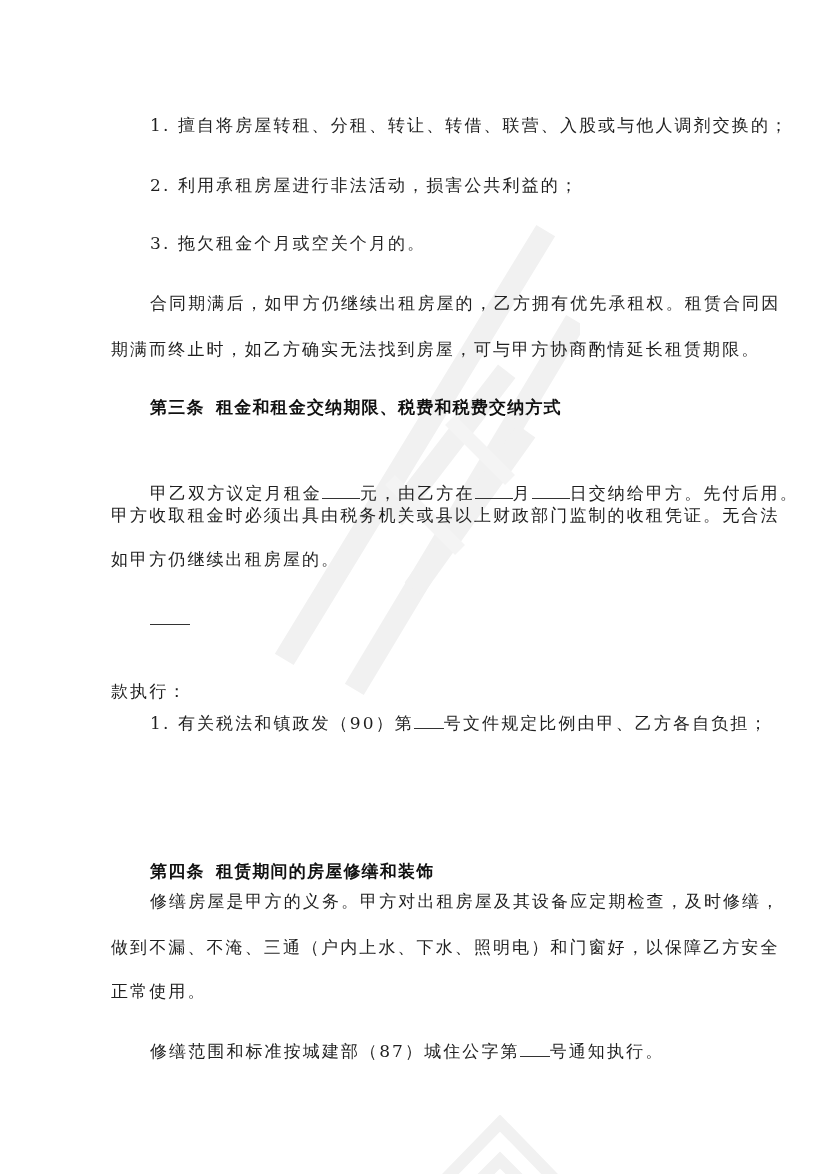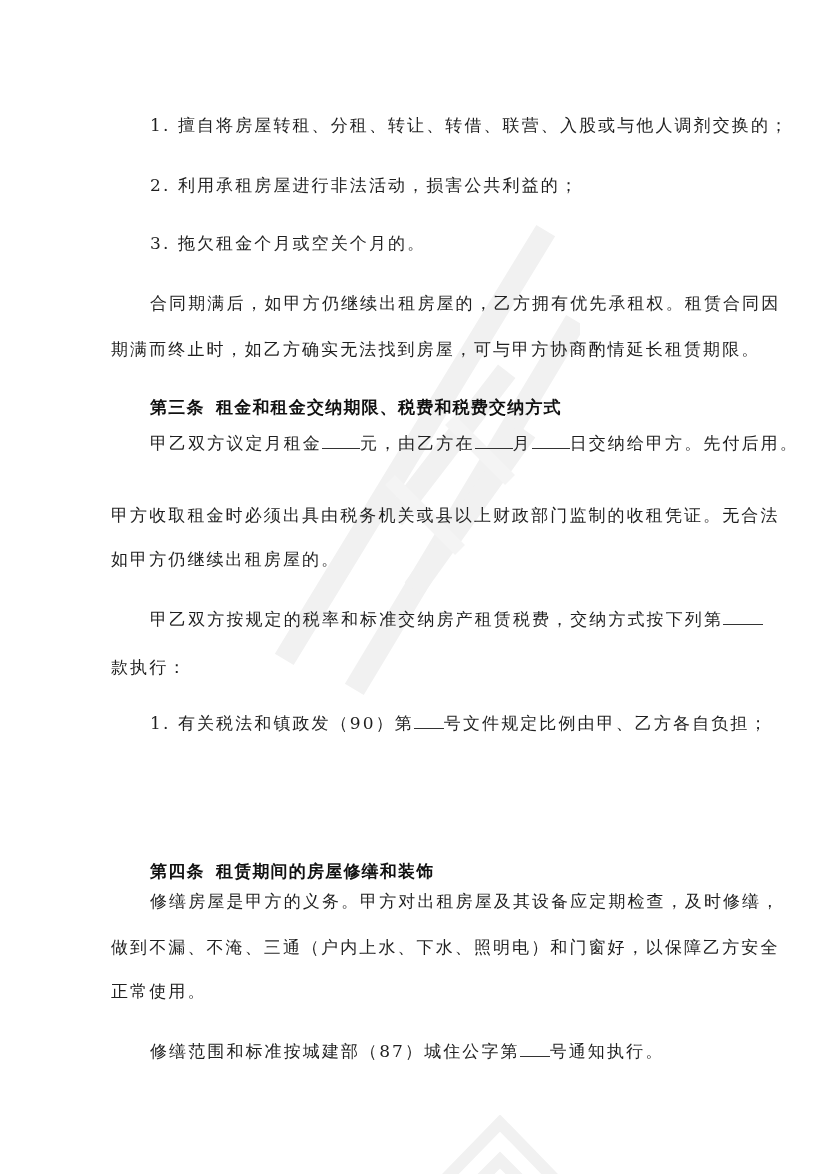--- a/index.html
+++ b/index.html
@@ -95,30 +95,30 @@
 
   <div class="line" style="top:114px">1. 擅自将房屋转租、分租、转让、转借、联营、入股或与他人调剂交换的；</div>
   <div class="line" style="top:174px">2. 利用承租房屋进行非法活动，损害公共利益的；</div>
   <div class="line" style="top:232px">3. 拖欠租金个月或空关个月的。</div>
 
   <div class="line" style="top:292px">合同期满后，如甲方仍继续出租房屋的，乙方拥有优先承租权。租赁合同因</div>
   <div class="line cont" style="top:338px">期满而终止时，如乙方确实无法找到房屋，可与甲方协商酌情延长租赁期限。</div>
 
   <div class="line heading" style="top:398px">第三条  租金和租金交纳期限、税费和税费交纳方式</div>
 
-  <div class="line" style="top:432px">
+  <div class="line" style="top:482px">
     <span>甲乙双方议定月租金</span><span class="blank b4"></span><span>元，由乙方在</span><span class="blank b4"></span><span>月</span><span class="blank b4"></span><span>日交纳给甲方。先付后用。</span>
   </div>
   <div class="line cont" style="top:504px">甲方收取租金时必须出具由税务机关或县以上财政部门监制的收租凭证。无合法</div>
   <div class="line cont" style="top:548px">如甲方仍继续出租房屋的。</div>
 
   <div class="line" style="top:608px">
-    <span>甲乙双方按规定的税率和标准交纳房产租赁税费，交纳方式按下列第</span><span class="blank b5"></span>
+    <span class="blank b5"></span>
   </div>
-  <div class="line cont" style="top:656px">款执行：</div>
+  <div class="line cont" style="top:680px">款执行：</div>
 
   <div class="line" style="top:712px">
     <span>1. 有关税法和镇政发（90）第</span><span class="blank b3"></span><span>号文件规定比例由甲、乙方各自负担；</span>
   </div>
 
   <div class="line heading" style="top:862px">第四条  租赁期间的房屋修缮和装饰</div>
 
   <div class="line" style="top:890px">修缮房屋是甲方的义务。甲方对出租房屋及其设备应定期检查，及时修缮，</div>
   <div class="line cont" style="top:936px">做到不漏、不淹、三通（户内上水、下水、照明电）和门窗好，以保障乙方安全</div>
   <div class="line cont" style="top:980px">正常使用。</div>

